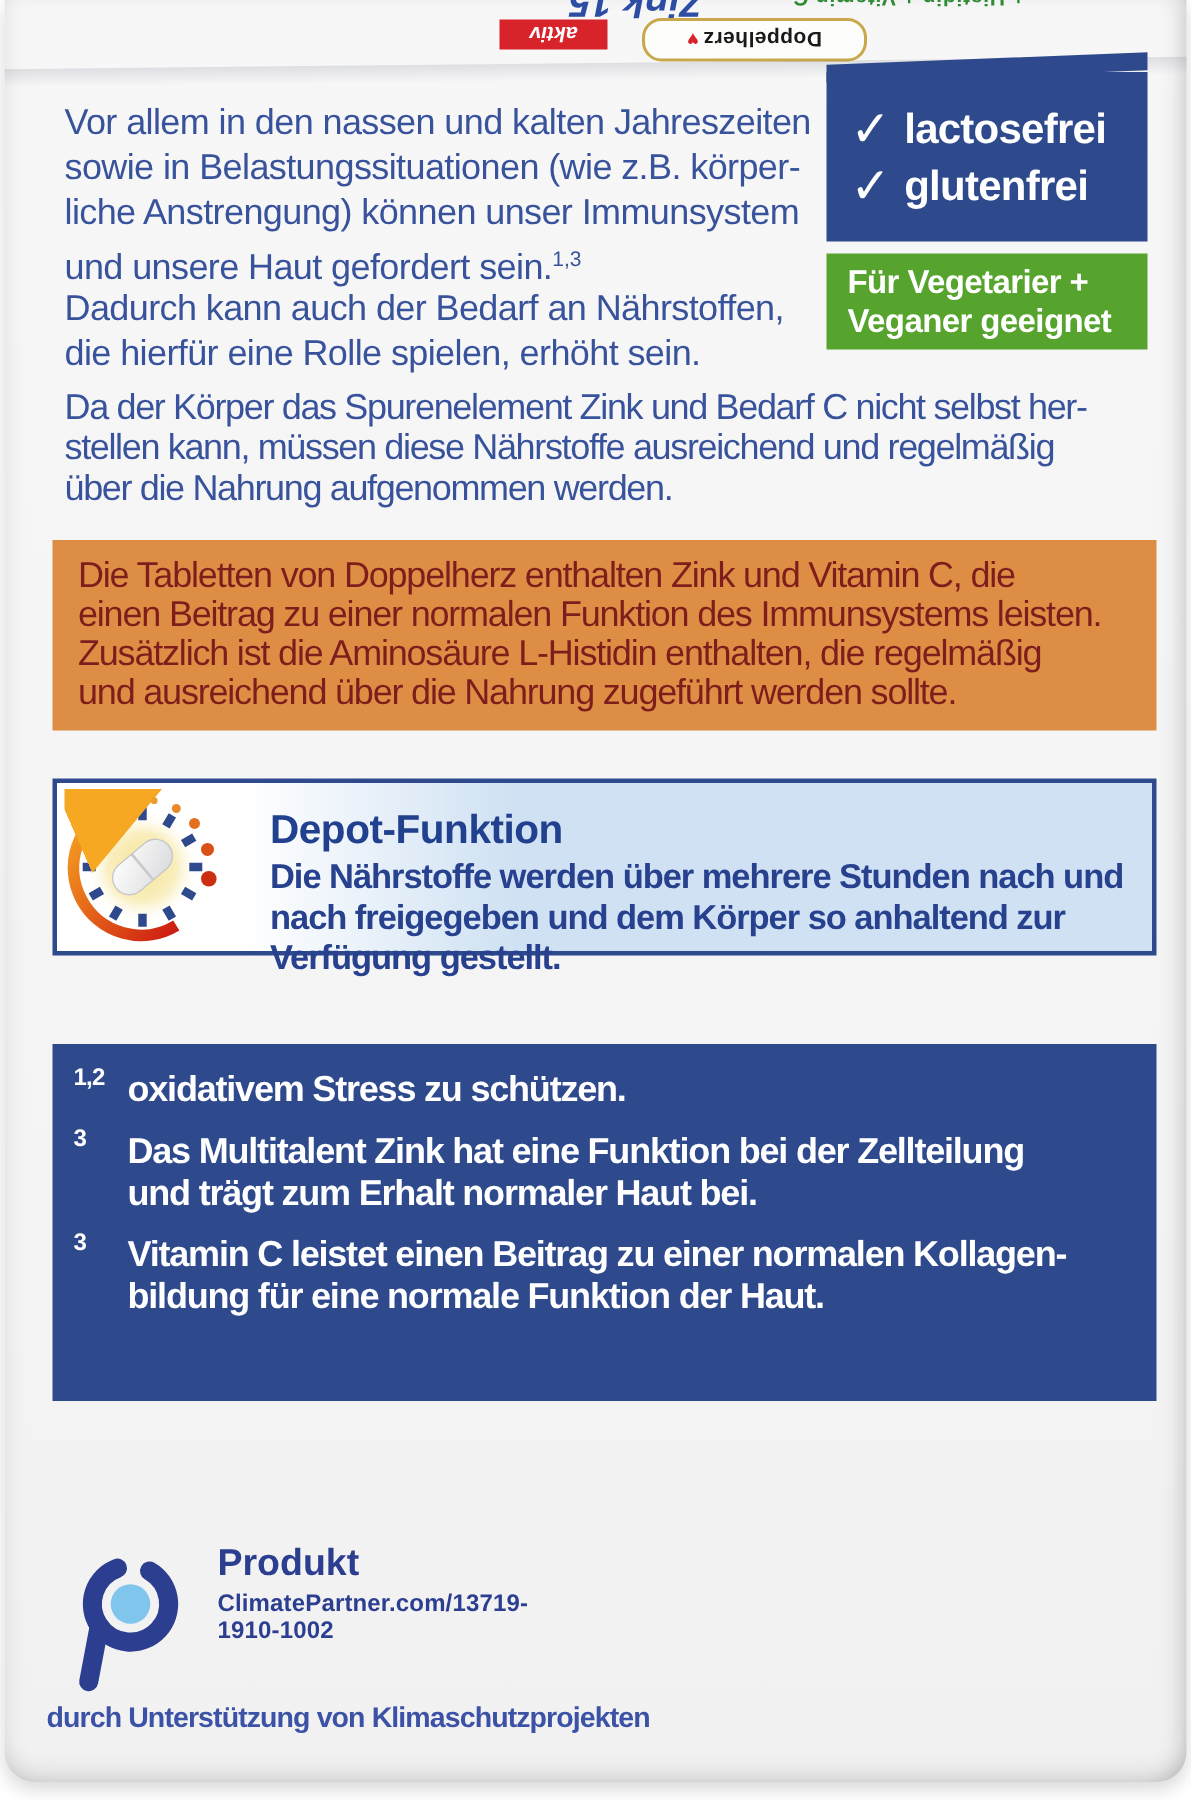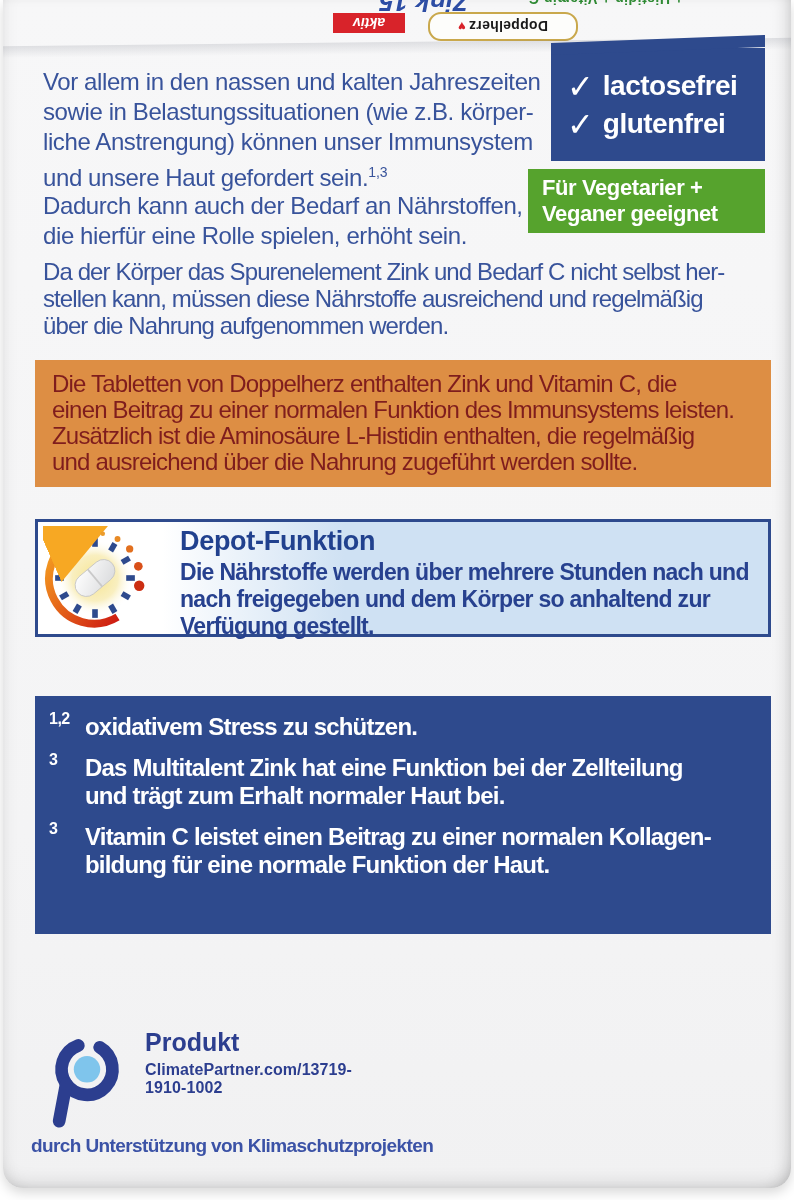--- a/index.html
+++ b/index.html
@@ -31,41 +31,41 @@
   .flap-logo .heart{color:#d8232a;font-size:13px;line-height:1;}
   
   .check-badge{position:absolute;right:26px;top:48px;width:214px;height:113px;background:#2e4a8d;
             color:#fff;display:flex;flex-direction:column;justify-content:center;gap:6px;
             padding-left:0;}
   .check-badge::before{content:"";position:absolute;left:0;right:0;top:-9px;height:12px;
             background:#2e4a8d;transform:skewY(-2.2deg);}
   .check-row{display:flex;align-items:center;gap:9px;padding-left:16px;}
   .check-mark{font-size:32px;font-weight:normal;line-height:1;transform:scaleY(1.05);}
   .check-label{font-size:28px;font-weight:bold;letter-spacing:-0.5px;}
-  .veg-badge{position:absolute;right:26px;top:169px;width:237px;height:64px;background:#56a32d;
+  .veg-badge{position:absolute;right:26px;top:169px;width:214px;height:64px;background:#56a32d;
             color:#fff;display:flex;flex-direction:column;justify-content:center;padding-left:14px;
             box-sizing:border-box;}
   .veg-line{font-size:22px;font-weight:bold;line-height:26px;letter-spacing:-0.4px;}
   
   .para{position:absolute;color:#38539b;}
   .p-line{white-space:nowrap;}
   .para1{left:40px;top:67px;font-size:24px;line-height:30px;letter-spacing:-0.4px;}
   .para2{left:40px;top:191px;font-size:24px;line-height:30px;letter-spacing:-0.4px;}
   .para3{left:40px;top:258px;font-size:24px;line-height:27px;letter-spacing:-0.9px;}
   sup.ref{font-size:14px;letter-spacing:0;}
   
   .orange-box{position:absolute;left:32px;top:360px;width:736px;box-sizing:border-box;
             background:#dd8e44;color:#7f1d1d;padding:11px 17px 12px 17px;}
   .orange-box .p-line{font-size:24px;line-height:26px;letter-spacing:-0.8px;}
   
   .depot-box{position:absolute;left:32px;top:519px;width:736px;height:118px;box-sizing:border-box;
             border:3px solid #2e4a8d;
             background:linear-gradient(90deg,#ffffff 0%,#ffffff 17%,#cfe1f3 42%,#cfe1f3 100%);}
   .depot-icon{position:absolute;left:5px;top:4px;width:104px;height:104px;}
-  .depot-text{position:absolute;left:142px;top:4px;}
+  .depot-text{position:absolute;left:142px;top:16px;}
   .depot-title{font-size:27px;font-weight:bold;color:#21418e;letter-spacing:-0.3px;margin-bottom:2px;}
   .depot-line{font-size:23px;font-weight:bold;color:#27418f;line-height:27px;letter-spacing:-0.7px;white-space:nowrap;}
   
   .fn-box{position:absolute;left:32px;top:696px;width:736px;height:238px;box-sizing:border-box;
             background:#2e4a8d;color:#ffffff;padding:17px 20px 0 14px;}
   .fn{display:flex;margin-bottom:13px;}
   .fn-marker{width:36px;font-size:16px;font-weight:bold;position:relative;top:-3px;text-align:left;
             flex:none;letter-spacing:-0.5px;}
   .fn-line{font-size:24px;font-weight:bold;line-height:28px;letter-spacing:-0.8px;white-space:nowrap;}
   

